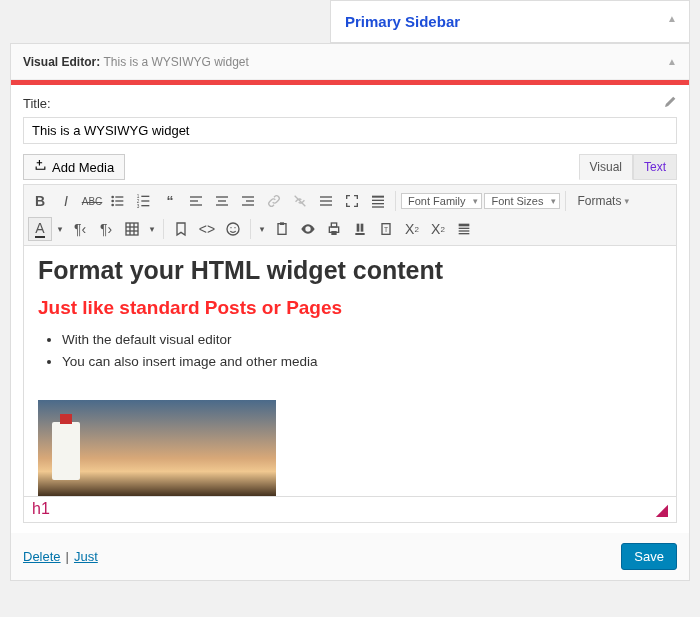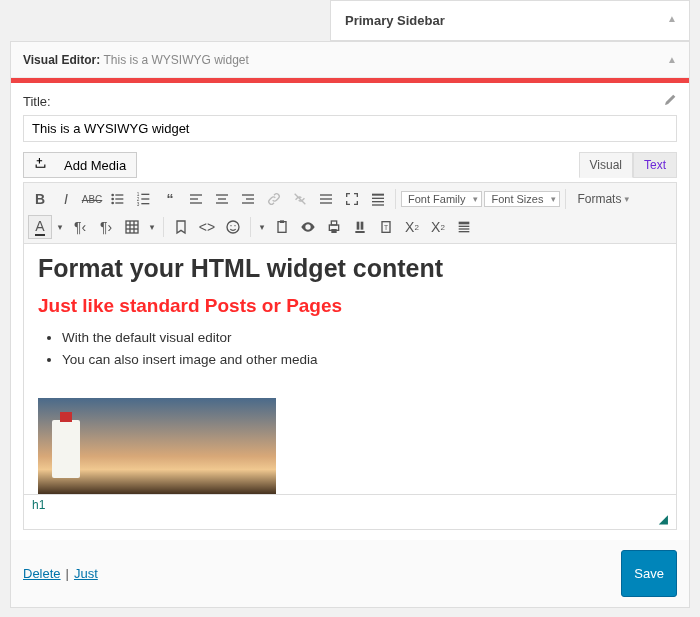--- a/index.html
+++ b/index.html
@@ -1,58 +1,58 @@
 <!DOCTYPE html>
 <html><head>
 <meta charset="utf-8">
 <style>
 * { box-sizing: border-box; margin: 0; padding: 0; }
 body { font-family: -apple-system, "Segoe UI", Arial, sans-serif; background: #f1f1f1; font-size: 13px; color: #333; width: 700px; height: 617px; overflow: hidden; }
 .outer { padding: 0; }
 .sidebar-header { background: #fff; border: 1px solid #ddd; margin-left: 330px; margin-right: 10px; padding: 12px 14px; position: relative; }
-.sidebar-header h3 { font-size: 13px; font-weight: 600; color: #404040; }
+.sidebar-header h3 { font-size: 15px; font-weight: 600; color: #1d4ed8; }
 .sidebar-header p { font-size: 12px; color: #777; margin-top: 4px; }
 .sidebar-header .tri { position: absolute; right: 12px; top: 12px; color: #aaa; font-size: 10px; }
 .widget-box { background: #fafafa; border: 1px solid #ddd; margin: 0 10px 10px 10px; }
 .widget-head { background: #fafafa; border-bottom: 1px solid #eee; padding: 10px 12px; position: relative; }
 .widget-head .lbl { font-size: 12px; color: #333; font-weight: 600; }
 .widget-head .sub { font-weight: 400; color: #888; }
 .widget-head .tri { position: absolute; right: 12px; top: 12px; color: #aaa; font-size: 10px; }
 .widget-body { background: #fff; padding: 10px 12px; border-top: 5px solid #ef4444; }
 .title-row { display: flex; align-items: center; margin-bottom: 6px; }
 .title-row label { font-size: 13px; margin-right: 4px; }
 .title-row .gear { margin-left: auto; color: #999; }
 .title-input { width: 100%; padding: 5px 8px; border: 1px solid #ddd; font-size: 13px; background: #fff; margin-bottom: 10px; }
 .media-row { display: flex; align-items: center; margin-bottom: 4px; }
-.media-btn { background: #f7f7f7; border: 1px solid #ccc; padding: 4px 10px; font-size: 13px; cursor: pointer; display: inline-flex; align-items: center; gap: 17px; }
+.media-btn { background: #f7f7f7; border: 1px solid #ccc; padding: 4px 10px; font-size: 13px; cursor: pointer; display: inline-flex; align-items: center; gap: 5px; }
 .tabs { margin-left: auto; display: flex; }
 .tab { border: 1px solid #ddd; padding: 5px 10px; font-size: 12px; background: #ebebeb; cursor: pointer; color: #6d28d9; }
 .tab.active { background: #f5f5f5; border-bottom-color: #f5f5f5; color: #555; }
 .toolbar { border: 1px solid #ddd; background: #f5f5f5; padding: 2px 4px; }
 .tb-row { display: flex; align-items: center; flex-wrap: wrap; gap: 2px; padding: 2px 0; }
 .tb-btn { width: 24px; height: 24px; display: inline-flex; align-items: center; justify-content: center; font-size: 14px; color: #555; cursor: pointer; border: 1px solid transparent; }
 .tb-sep { width: 1px; height: 20px; background: #ddd; margin: 0 3px; }
 .tb-sel { height: 16px; border: 1px solid #ccc; background: #fff; padding: 0 16px 0 6px; font-size: 11px; color: #555; display: inline-flex; align-items: center; position: relative; cursor: pointer; }
 .tb-sel::after { content: "▾"; position: absolute; right: 4px; font-size: 9px; color: #888; }
 .tb-txt { padding: 0 6px; font-size: 12px; color: #555; display: inline-flex; align-items: center; cursor: pointer; }
 .tb-txt::after { content: " ▾"; font-size: 9px; color: #888; margin-left: 3px; }
 .editor-wrap { border: 1px solid #ddd; border-top: none; position: relative; }
 .editor { background: #fff; height: 250px; overflow-y: scroll; padding: 10px 14px; }
 .editor h1 { font-size: 25px; font-weight: 600; color: #333; margin-bottom: 12px; }
 .editor h2 { font-size: 19px; font-weight: 700; color: #ff2a2a; margin-bottom: 10px; }
 .editor ul { padding-left: 24px; margin-bottom: 28px; }
 .editor li { font-size: 13.5px; line-height: 1.6; }
 .imgph { width: 238px; height: 130px; background: linear-gradient(to bottom, #4a6a8a 0%, #d8a878 45%, #f0c890 55%, #3a2818 75%, #1a1208 100%); position: relative; display: block; }
 .imgph::before { content: ""; position: absolute; left: 14px; top: 22px; width: 28px; height: 58px; background: #f5f5f0; border-radius: 2px; }
 .imgph::after { content: ""; position: absolute; left: 22px; top: 14px; width: 12px; height: 10px; background: #c83030; }
-.status-bar { border: 1px solid #ddd; border-top: none; background: #fff; padding: 3px 8px; font-size: 12px; color: #0f766e; display: flex; flex-direction: column; }
+.status-bar { border: 1px solid #ddd; border-top: none; background: #fff; padding: 3px 8px; font-size: 16px; color: #be185d; display: flex; }
 .footer { display: flex; align-items: center; padding: 10px 12px; }
 .footer a { color: #0073aa; text-decoration: underline; font-size: 13px; cursor: pointer; }
 .footer .pipe { margin: 0 5px; color: #555; }
-.save-btn { margin-left: auto; background: #0085ba; border: 1px solid #006799; color: #fff; padding: 15px 12px; font-size: 13px; border-radius: 3px; cursor: pointer; }
+.save-btn { margin-left: auto; background: #0085ba; border: 1px solid #006799; color: #fff; padding: 5px 12px; font-size: 13px; border-radius: 3px; cursor: pointer; }
 
 svg { width: 16px; height: 16px; fill: currentColor; }
 .icon-sm svg { width: 13px; height: 13px; }
 </style>
 </head>
 <body>
 
 <div class="outer">
   <div class="sidebar-header">
     <h3>Primary Sidebar</h3>

